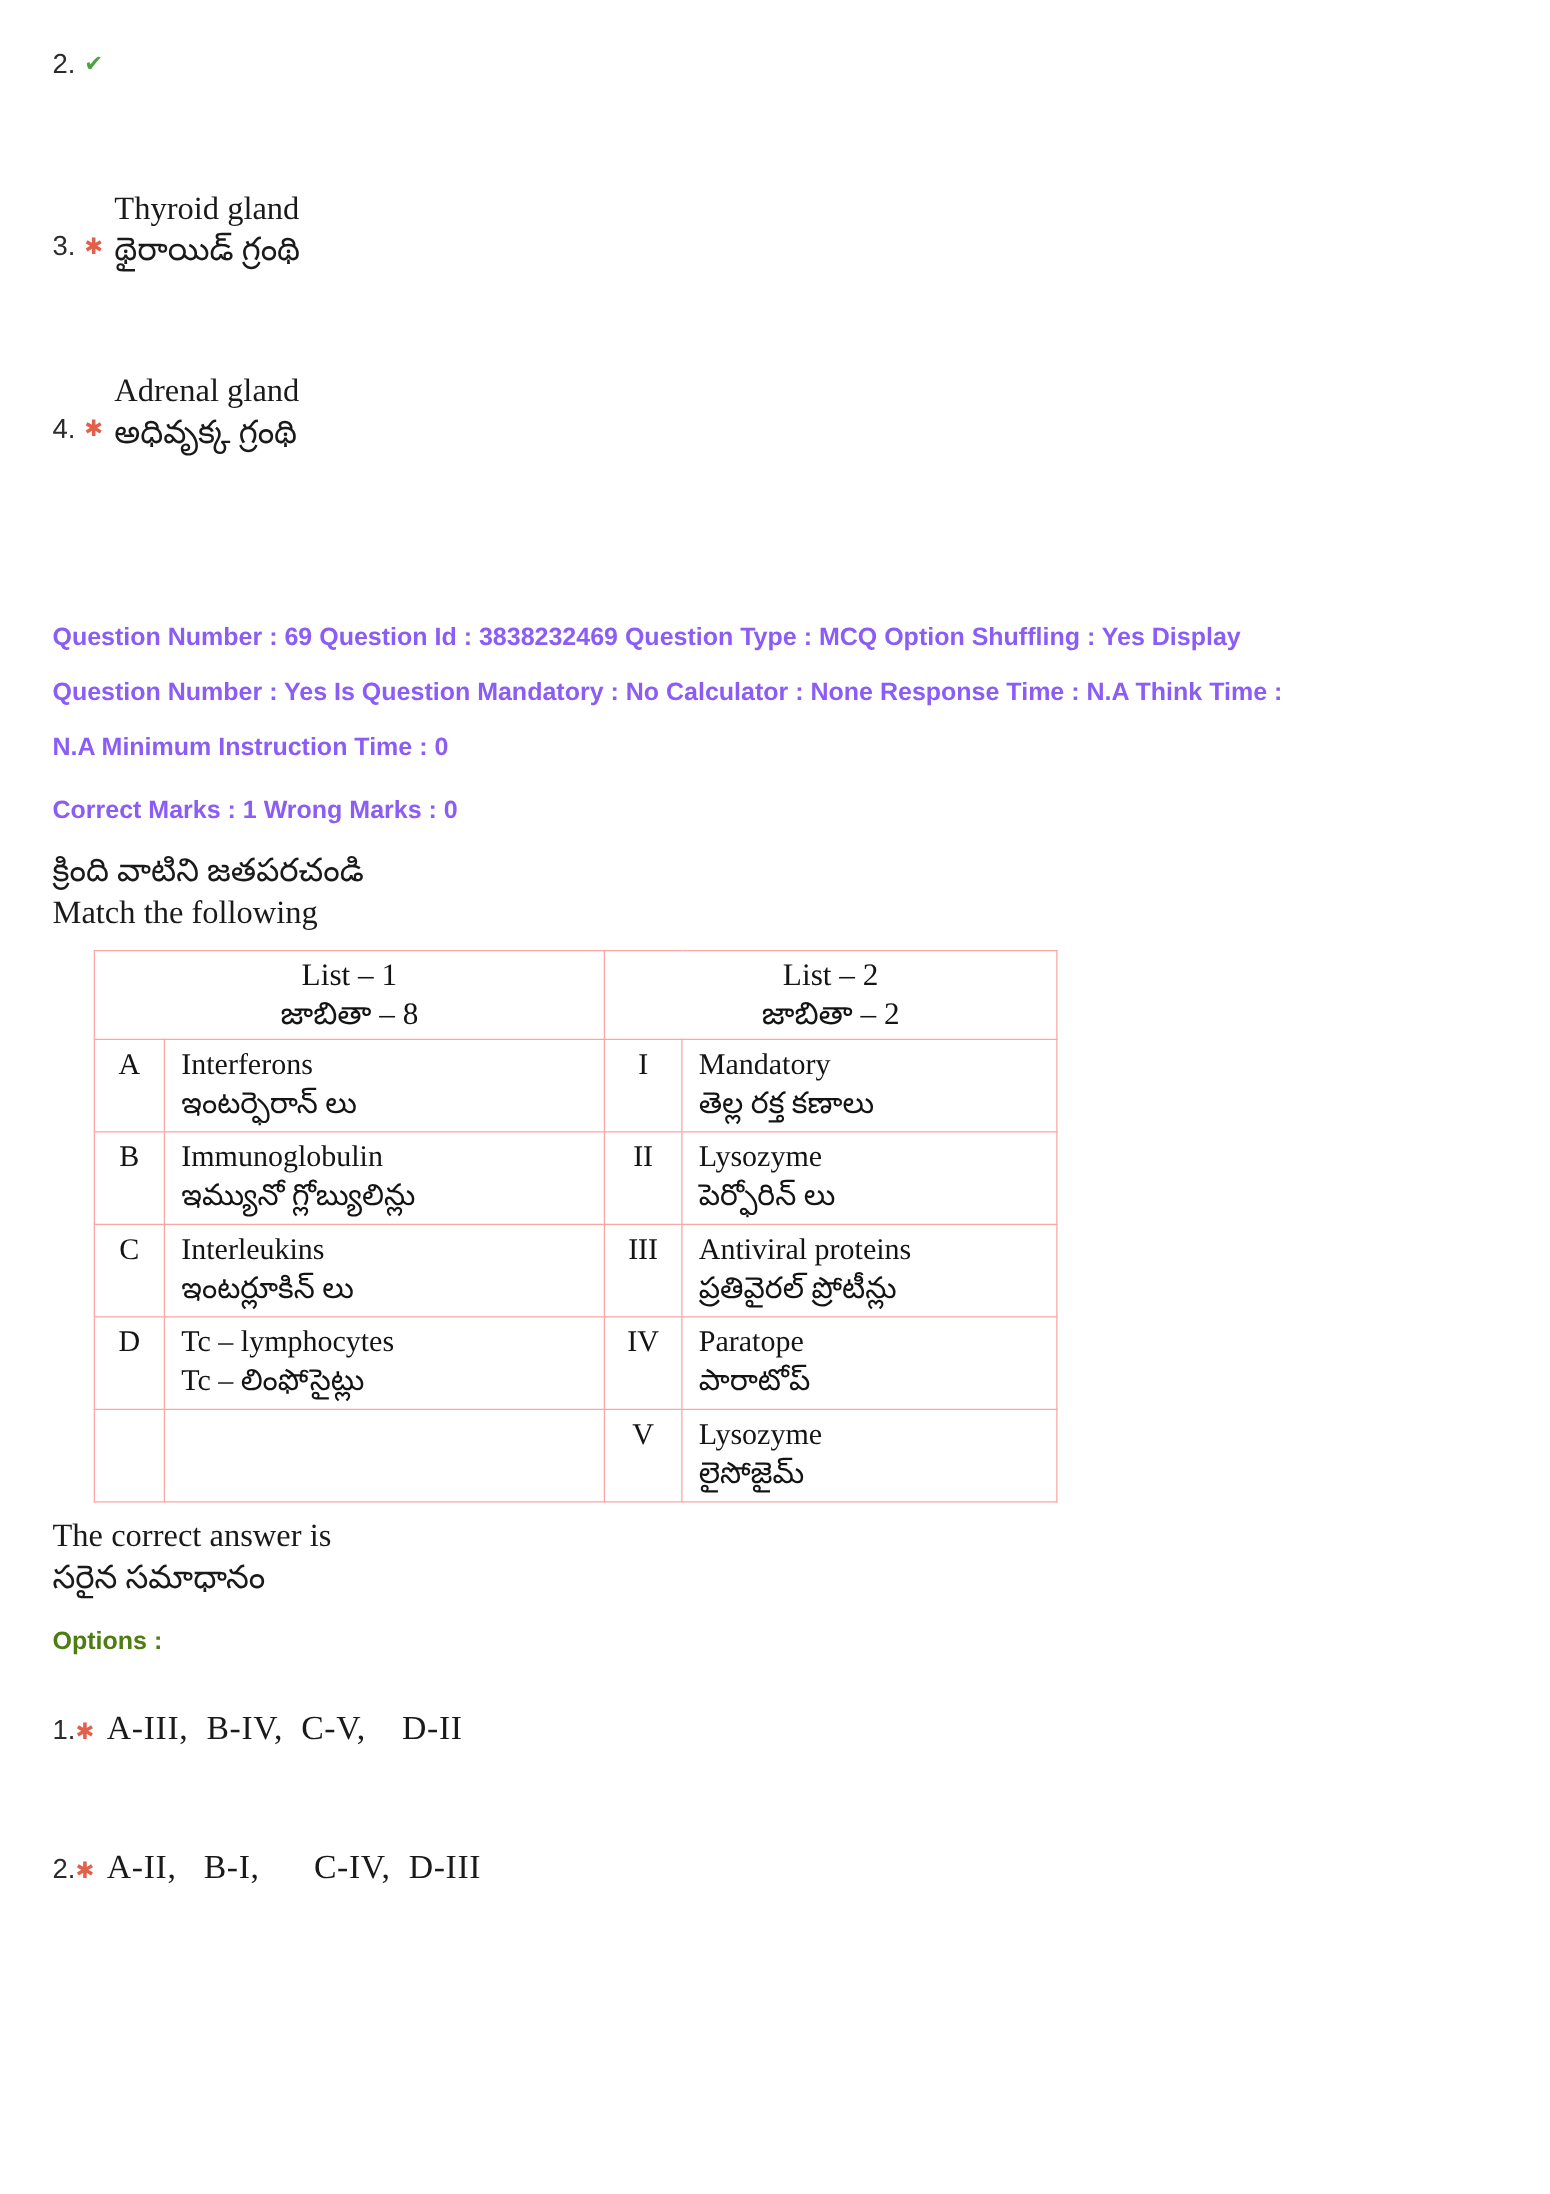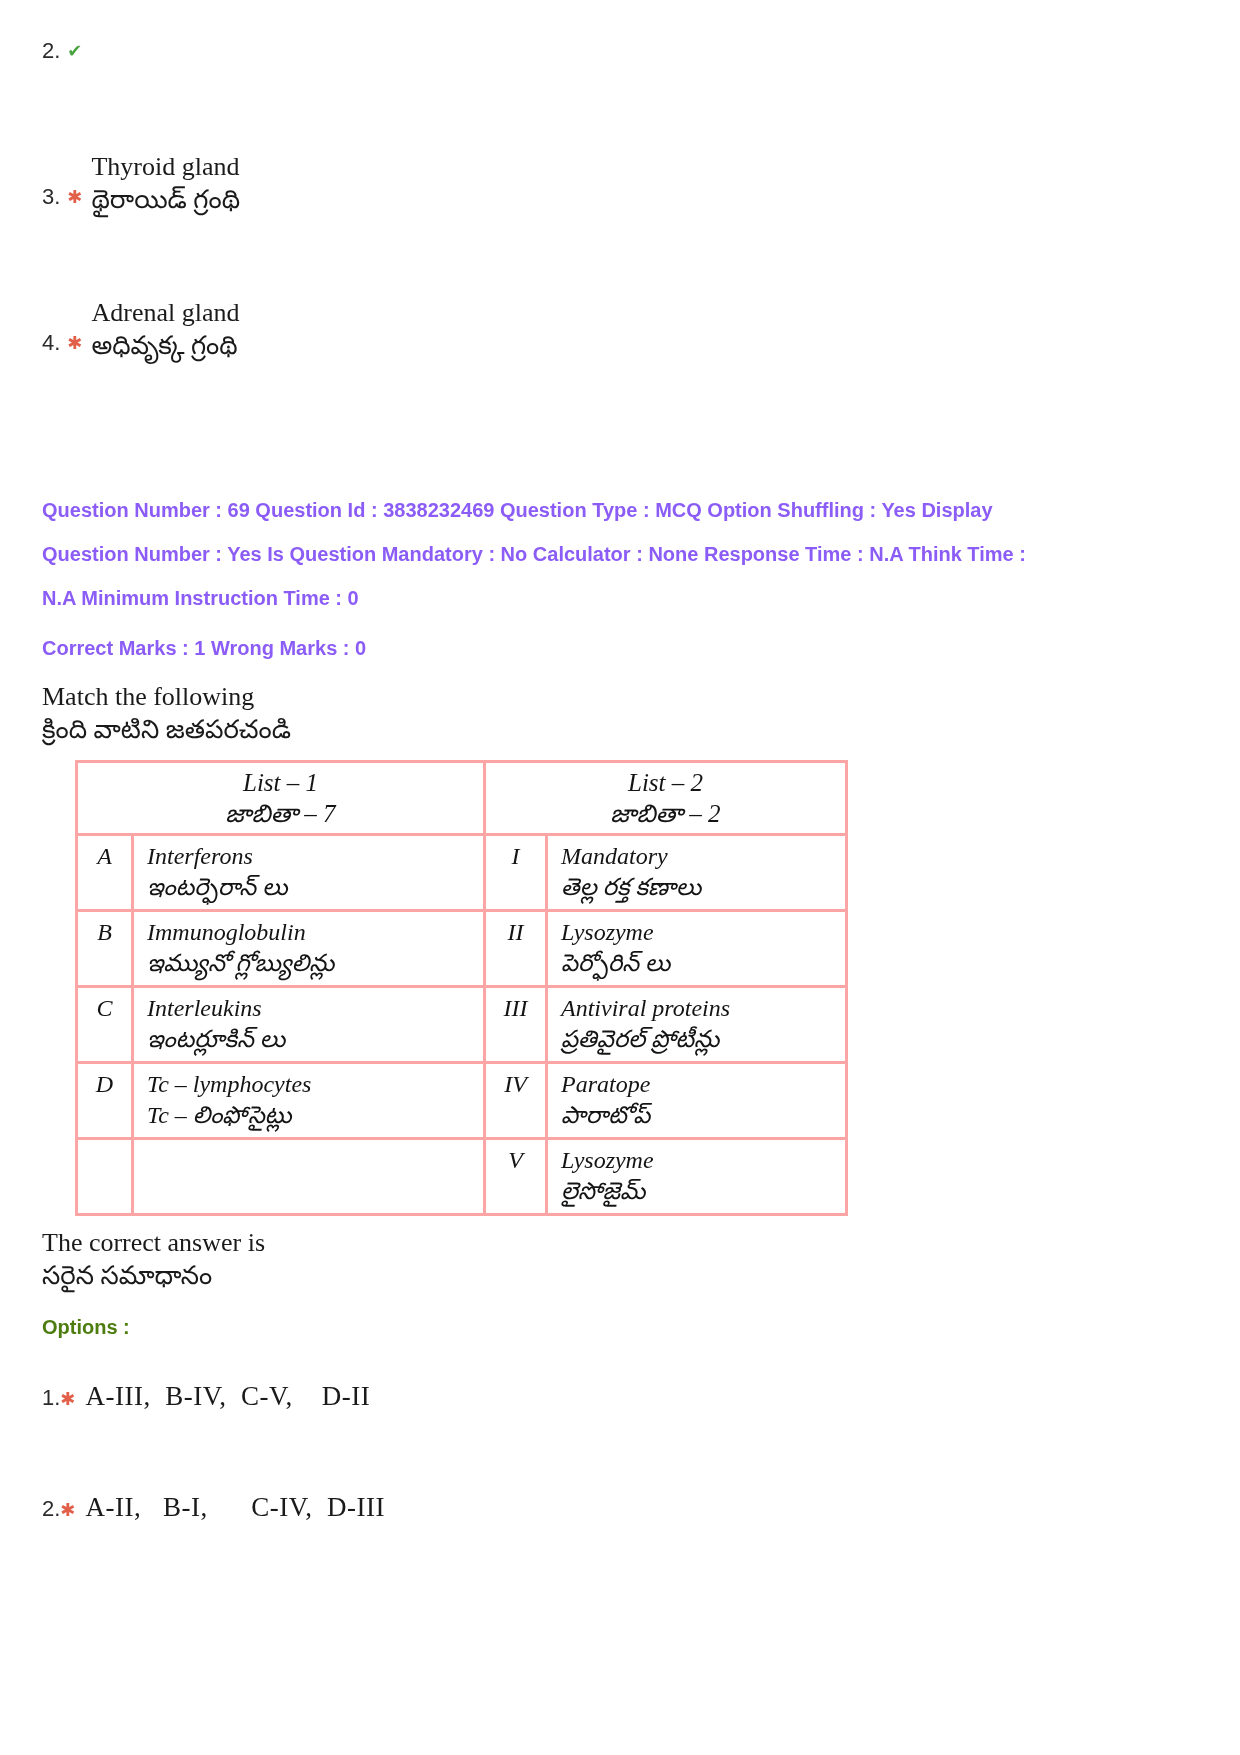--- a/index.html
+++ b/index.html
@@ -32,21 +32,21 @@
 
   
   .q { margin-top: 10px; font-size: 26px; line-height: 33px; color: #1a1a1a; }
 
   
   table.match { border-collapse: collapse; margin: 14px 0 0 33px; table-layout: fixed; }
   .match col.c-key-l { width: 56px; }
   .match col.c-txt-l { width: 352px; }
   .match col.c-key-r { width: 62px; }
   .match col.c-txt-r { width: 300px; }
-  .match th, .match td { border: 3px solid #fca5a5; font-style: italic; }
+  .match th, .match td { border: 1px solid #fca5a5; }
   .match th { font-weight: normal; font-size: 25px; line-height: 31px; padding: 4px 0; text-align: center; }
   .match td { font-size: 24px; line-height: 31px; vertical-align: top; padding: 5px 0 6px 0; }
   .match td.key { text-align: center; }
   .match td.txt { padding-left: 13px; }
 
   
   .answer-heading { margin-top: 10px; }
 
   
   .options-label { font-size: 20px; font-weight: bold; color: #4d7c0f; margin: 24px 0 0 0; }
@@ -89,36 +89,36 @@
         <div>అధివృక్క గ్రంథి</div>
       </div>
     </div>
 
   </div>
 
   <p class="meta sans">Question Number : 69 Question Id : 3838232469 Question Type : MCQ Option Shuffling : Yes Display Question Number : Yes Is Question Mandatory : No Calculator : None Response Time : N.A Think Time : N.A Minimum Instruction Time : 0</p>
   <p class="meta sans marks">Correct Marks : 1 Wrong Marks : 0</p>
 
   <div class="q serif">
+    <div>క్రింది వాటిని జతపరచండి</div>
     <div>Match the following</div>
-    <div>క్రింది వాటిని జతపరచండి</div>
   </div>
 
   <table class="match serif">
     <colgroup>
       <col class="c-key-l">
         <col class="c-txt-l">
         <col class="c-key-r">
         <col class="c-txt-r">
     </colgroup>
     <thead>
       <tr>
         <th colspan="2">
           <div>List – 1</div>
-          <div>జాబితా – 7</div>
+          <div>జాబితా – 8</div>
         </th>
         <th colspan="2">
           <div>List – 2</div>
           <div>జాబితా – 2</div>
         </th>
       </tr>
     </thead>
     <tbody>
       <tr>
         <td class="key">A</td>

